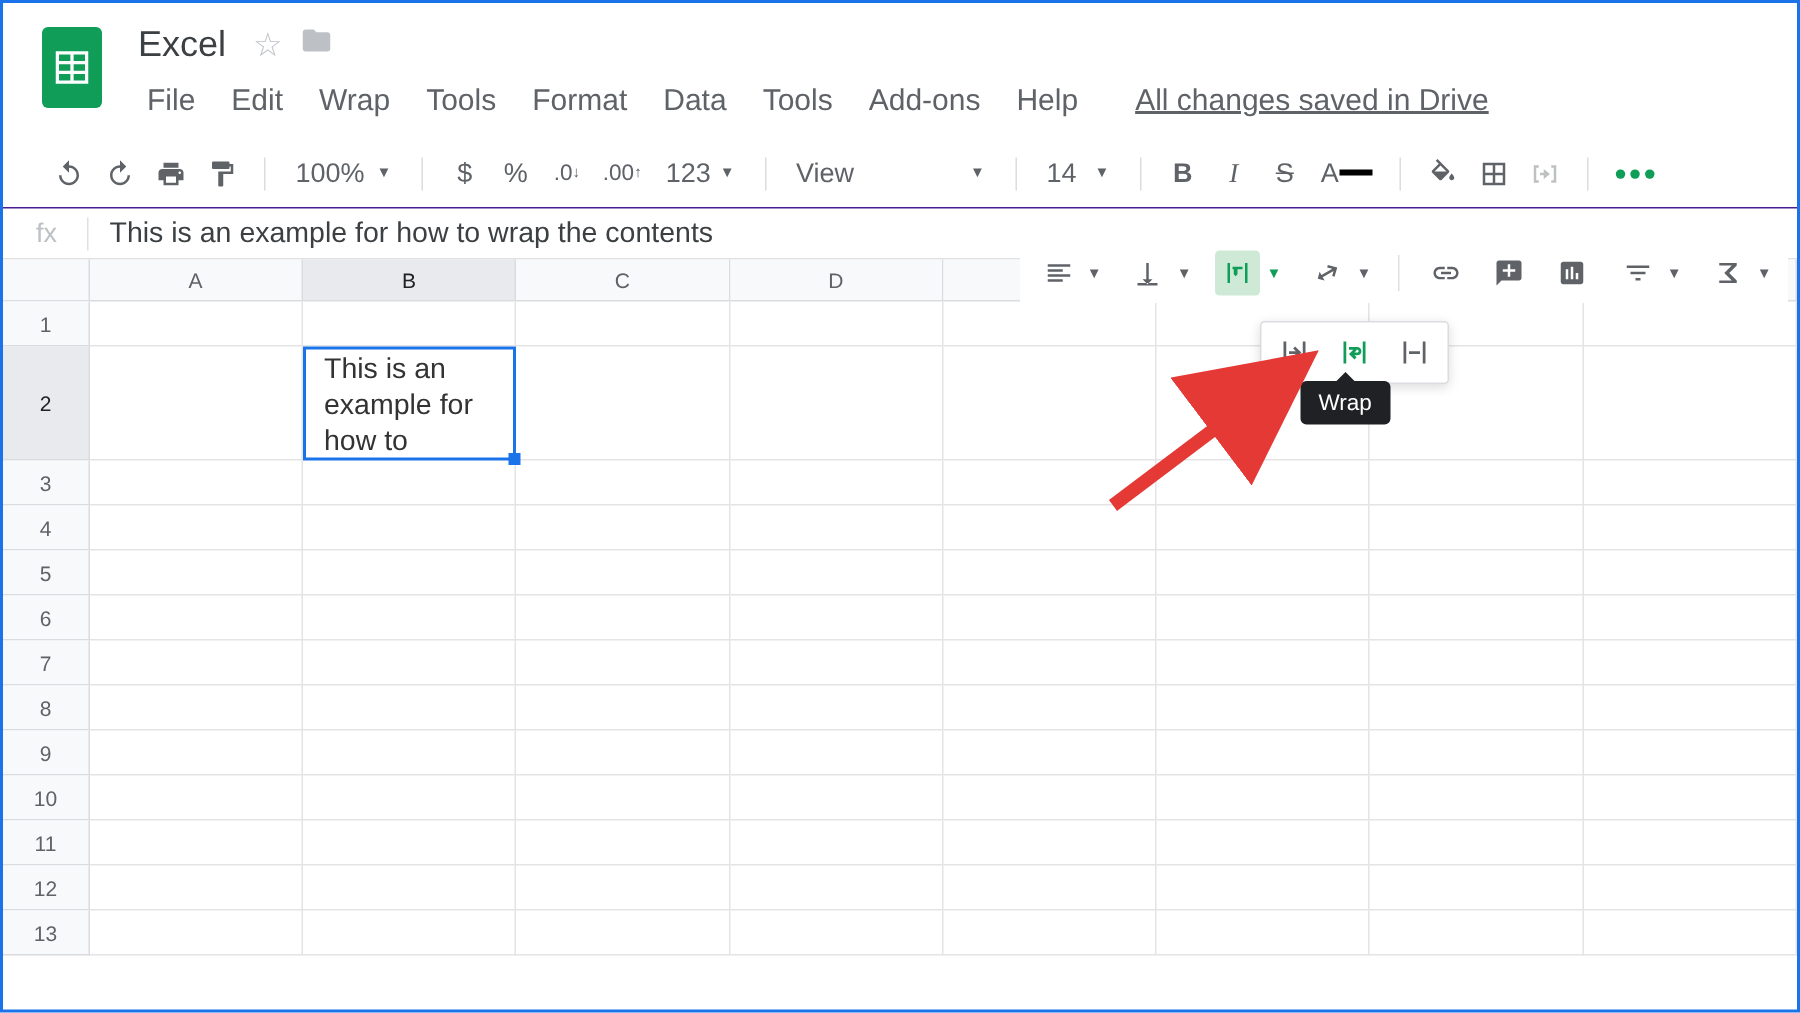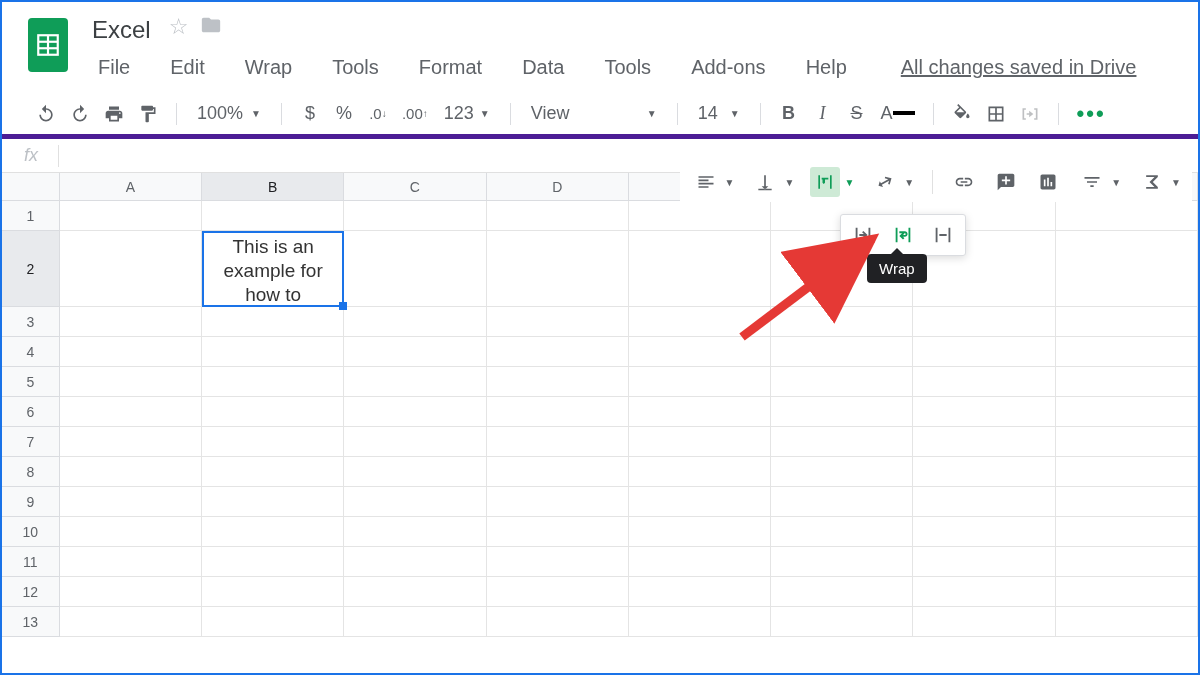--- a/index.html
+++ b/index.html
@@ -15,31 +15,31 @@
   }
 
   .titlebar { display: flex; align-items: flex-start; padding: 10px 18px 0 26px; }
   .logo {
     width: 40px; height: 54px; background: #0f9d58; border-radius: 4px;
     display: flex; align-items: center; justify-content: center; margin-right: 18px;
     margin-top: 6px;
   }
   .logo svg { width: 26px; height: 26px; }
   .title-area { flex: 1; display: flex; flex-direction: column; }
-  .docname-row { display: flex; gap: 12px; margin-top: 2px; }
+  .docname-row { display: flex; align-items: center; gap: 12px; margin-top: 2px; }
   .docname { font-size: 24px; color: #3c4043; padding: 2px 6px; }
   .star-ico, .folder-ico { color: #bdc1c6; font-size: 22px; }
   .folder-ico svg { fill:#bdc1c6; width:22px; height:22px; }
 
-  .menubar { display: flex; align-items: baseline; gap: 16px; margin-top: 4px; }
+  .menubar { display: flex; align-items: baseline; gap: 0; margin-top: 4px; }
   .menubar span { font-size: 20px; color: #5f6368; padding: 6px 12px; cursor: pointer; }
   .save-status { font-size: 19px; color: #80868b; text-decoration: underline; margin-left: 14px; text-align: center; }
 
   .toolbar {
-    display: flex; align-items: center; height: 46px; border-bottom: 5px solid #4c1d95;
+    display: flex; align-items: center; height: 46px; border-bottom: 1px solid #4c1d95;
     padding: 0 16px 0 30px; gap: 6px; margin-top: 8px; color: #5f6368;
   }
   .tb-btn { display:flex; align-items:center; justify-content:center; min-width:28px; height:30px;
             padding:0 4px; font-size:18px; cursor:pointer; }
   .tb-btn svg { fill:#5f6368; width:20px; height:20px; }
   .tb-sep { width:1px; height:22px; background:#dadce0; margin: 0 8px; }
   .tb-select { display:flex; align-items:center; gap:6px; padding:0 6px; font-size:18px; }
   .caret { font-size:10px; color:#5f6368; }
   .font-name { min-width:110px; }
   .zoom-val { min-width:48px; }
@@ -54,21 +54,21 @@
   .tb2-group { display:flex; align-items:center; gap:4px; padding:0 2px; }
   .tb2-btn { width:30px; height:30px; display:flex; align-items:center; justify-content:center;
              cursor:pointer; border-radius:3px; }
   .tb2-btn svg { fill:#5f6368; width:20px; height:20px; }
   .tb2-btn.active { background:#ceead6; }
   .tb2-btn.active svg { fill:#0f9d58; }
   .tb2-sep { width:1px; height:24px; background:#e0e0e0; margin:0 4px; }
 
   .fxbar { display:flex; align-items:center; height:34px; border-bottom:1px solid #e0e0e0;
            padding: 0 10px 0 22px; font-size:17px; }
-  .fx-lbl { font-style:italic; color:#bdc1c6; width:34px; font-size:18px; }
+  .fx-lbl { color:#bdc1c6; width:34px; font-size:18px; }
   .fx-sep { width:1px; height:22px; background:#e0e0e0; margin-right:14px; }
   .fx-val { color:#3c4043; font-size:19px; }
 
   .grid { position:relative; }
   .col-headers { display:flex; height:28px; border-bottom:1px solid #dadce0; }
   .corner { width:58px; background:#f8f9fa; border-right:1px solid #dadce0; }
   .ch { width:143px; background:#f8f9fa; border-right:1px solid #dadce0;
         display:flex; align-items:center; justify-content:center; font-size:14px; color:#5f6368; }
   .ch.sel { background:#e8eaed; color:#202124; }
 
@@ -77,21 +77,21 @@
   .rh { width:58px; background:#f8f9fa; border-right:1px solid #dadce0; border-bottom:1px solid #dadce0;
         display:flex; align-items:center; justify-content:center; font-size:14px; color:#5f6368; height:30px; }
   .rh.tall { height:76px; }
   .rh.sel { background:#e8eaed; color:#202124; }
   .cell { width:143px; border-right:1px solid #e4e4e4; border-bottom:1px solid #e4e4e4; height:30px;
           font-size:19px; display:flex; align-items:center; justify-content:center; }
   .cell.tall { height:76px; flex-direction:column; }
   .selected-cell { position:relative; border:2.5px solid #1a73e8; background:#fff; }
   .selected-cell .handle { position:absolute; right:-5px; bottom:-5px; width:8px; height:8px;
                            background:#1a73e8; }
-  .cell-text { text-align:center; line-height:24px; padding:2px 12px; overflow:hidden; width:100%;border-radius:23px; }
+  .cell-text { line-height:24px; padding:2px 12px; overflow:hidden; width:100%;border-radius:23px; }
 
   .wrap-popup {
     position:absolute; left:838px; top:212px; background:#fff;
     border:1px solid #dadce0; border-radius:3px; box-shadow:0 2px 8px rgba(0,0,0,.15);
     display:flex; padding:6px 6px; gap:8px; z-index:40;
   }
   .wrap-opt { width:32px; height:28px; display:flex; align-items:center; justify-content:center;
               cursor:pointer; border-radius:2px; }
   .wrap-opt svg { width:22px; height:22px; fill:#5f6368; }
   .wrap-opt.sel svg { fill:#0f9d58; }
@@ -216,20 +216,21 @@
         <path d="M3 5h4v2H5v10h2v2H3V5zm18 0v14h-4v-2h2V7h-2V5h4zM8 11h3V8l5 4-5 4v-3H8v-2z"></path>
       </svg>
     </div>
   <div class="tb-sep"></div>
   <div class="tb-btn more">•••</div>
 </div>
 
 <div class="fxbar">
   <span class="fx-lbl">fx</span>
   <span class="fx-sep"></span>
+  <span class="fx-val">This is an example for how to wrap the contents</span>
 </div>
 
 <div class="toolbar2">
   <div class="tb2-group">
     <div class="tb2-btn">
         <svg viewBox="0 0 24 24">
           <path d="M3 5h18v2H3zm0 4h12v2H3zm0 4h18v2H3zm0 4h12v2H3z"></path>
         </svg>
       </div>
       <span class="caret">▼</span>

